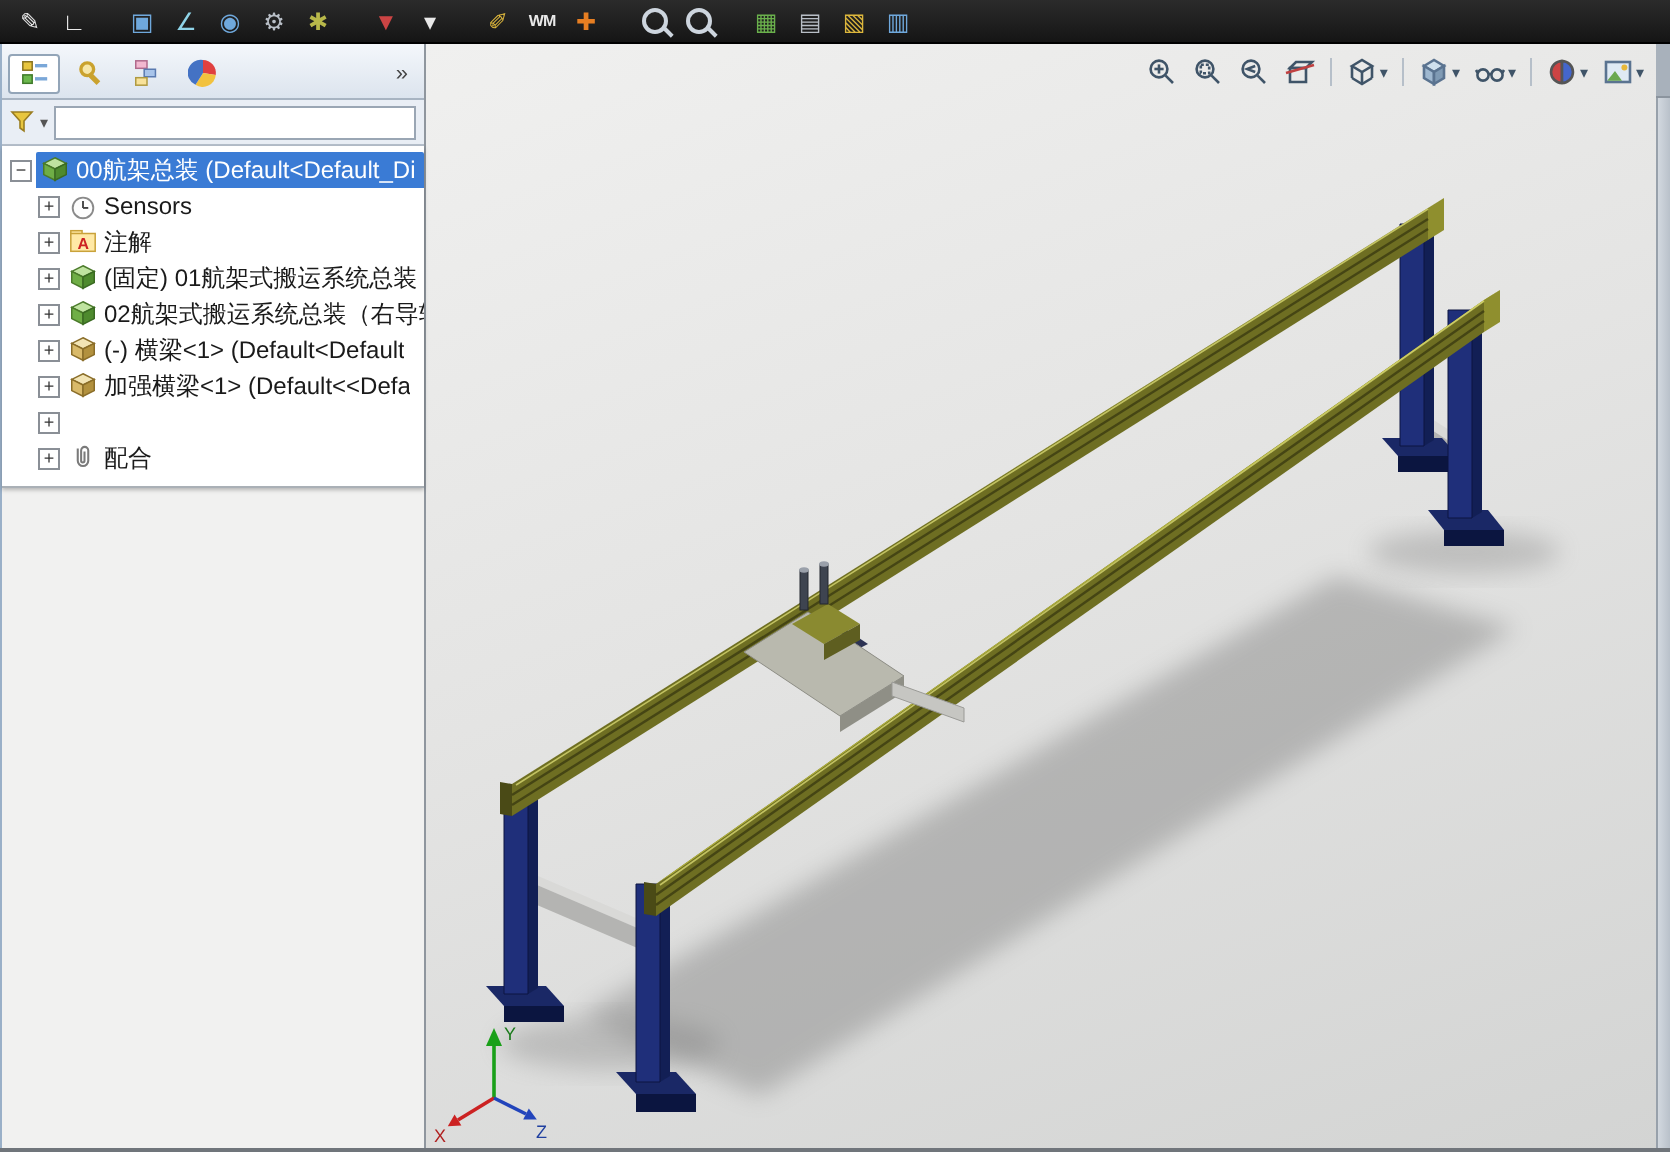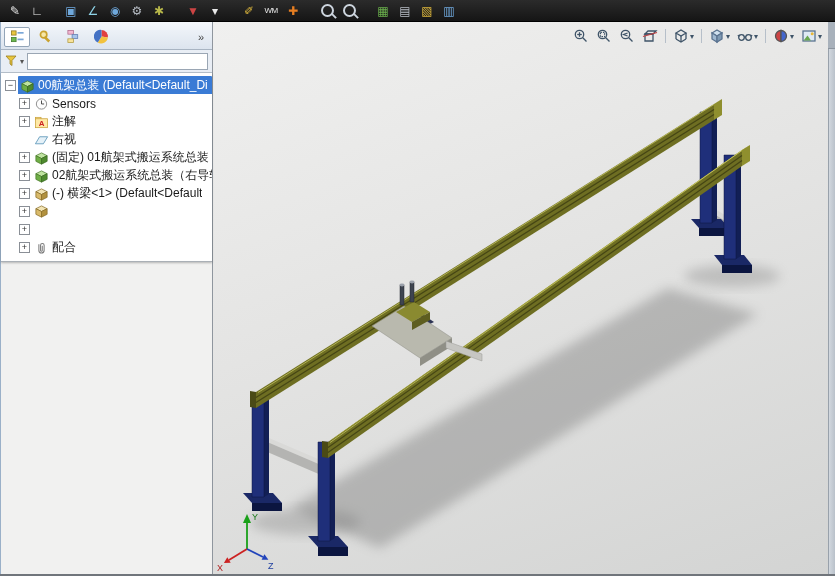--- a/index.html
+++ b/index.html
@@ -8,21 +8,21 @@
 
   
   #toolbar{position:absolute;top:0;left:0;width:835px;height:22px;z-index:6;
            background:linear-gradient(#2b2b2b,#151515);display:flex;align-items:center;
            gap:2px;padding:0 5px;box-sizing:border-box;border-bottom:1px solid #000}
   .tbi{width:20px;height:18px;flex:none;display:flex;align-items:center;justify-content:center;
        font-size:12px;line-height:1;cursor:default}
   .tgap{width:10px;flex:none}
   .c-white{color:#e9e9e9}.c-blue{color:#6fa8dc}.c-cyan{color:#8fd4e8}.c-silver{color:#b8bec6}
   .c-olive{color:#b8b84a}.c-red{color:#c44}.c-gold{color:#dcb63c}.c-orange{color:#e67e22}
-  .c-green{color:#6ab04c}.c-wm{color:#e9e9e9;font-size:8px;font-weight:normal;letter-spacing:-.5px}
+  .c-green{color:#6ab04c}.c-wm{color:#e9e9e9;font-size:8px;font-weight:bold;letter-spacing:-.5px}
   .mag{width:9px;height:9px;border:2px solid #cdd5de;border-radius:50%;position:relative;display:block}
   .mag::after{content:"";position:absolute;width:6px;height:2px;background:#cdd5de;
               transform:rotate(45deg);right:-5px;bottom:-2px}
 
   
   #panel{position:absolute;top:22px;left:0;width:213px;bottom:0;background:#f1f1f0;z-index:5;
          border-right:1px solid #8f969e;border-left:1px solid #9ab0c8;box-sizing:border-box}
   #ptabs{height:25px;background:linear-gradient(#f4f7fb,#dce4ee);border-bottom:1px solid #a8b4c2;
          display:flex;align-items:center;padding:2px 3px 0;gap:2px}
   .ptab{width:26px;height:20px;display:flex;align-items:center;justify-content:center;
@@ -34,21 +34,21 @@
   #pfilter .chevsm{font-size:8px;color:#555}
   #pfilter input{flex:1;height:15px;border:1px solid #9aa6b4;font-size:11px;padding:0 3px;background:#fff}
   #tree{background:#fff;padding:3px 0 5px;border-bottom:1px solid #aab0b6;
         box-shadow:0 1px 2px rgba(0,0,0,.25)}
   .trow{height:18px;display:flex;align-items:center;gap:2px;padding-left:18px;font-size:12px;
         color:#1a1a1a;white-space:nowrap;overflow:hidden;cursor:default}
   .trow.root{padding-left:4px}
   .exp{width:9px;height:9px;border:1px solid #8a8f96;background:#fff;font-size:9px;line-height:8px;
        text-align:center;color:#333;flex:none;box-sizing:content-box}
   .exp:empty{visibility:hidden}
-  .hl{display:flex;align-items:flex-end;gap:3px;padding:1px 4px 1px 2px;border-radius:1px}
+  .hl{display:flex;align-items:flex-start;gap:3px;padding:1px 4px 1px 2px;border-radius:1px}
   .trow.selected .hl{background:#3a7bd5;color:#fff}
   .ti{flex:none;display:block}
   .tlabel{overflow:hidden}
 
   
   #viewport{position:absolute;left:213px;top:22px;right:7px;bottom:0;overflow:hidden;
             background:linear-gradient(160deg,#f0f0ef 0%,#e4e4e3 45%,#d3d4d3 100%)}
   #model-svg{position:absolute;inset:0;width:100%;height:100%;display:block}
 
   
@@ -173,29 +173,20 @@
         <rect x="1.5" y="2.5" width="6" height="2.5" fill="#ffe9a6" stroke="#c9a23a" stroke-width="0.8"></rect>
         <rect x="1.5" y="4" width="13" height="9.5" fill="#ffe9a6" stroke="#c9a23a" stroke-width="0.8"></rect>
         <text x="5" y="12" font-size="8.5" font-weight="bold" fill="#cc2222">A</text>
       </svg>
           <span class="tlabel">注解</span>
         </span>
     </div>
 
 
 
-    <div class="trow">
-      <span class="exp"></span>
-      <span class="hl">
-          <svg class="ti" width="15" height="15" viewBox="0 0 16 16">
-        <polygon points="1.5,11.5 6,4 14.5,4 10,11.5" fill="#cfe6f2" fill-opacity="0.55" stroke="#5a96b8" stroke-width="0.9"></polygon>
-      </svg>
-          <span class="tlabel">右视</span>
-        </span>
-    </div>
 
 
     <div class="trow">
       <span class="exp">+</span>
       <span class="hl">
           <svg class="ti" width="15" height="15" viewBox="0 0 16 16">
         <polygon points="8,2 14,5 8,8 2,5" fill="#bfe3a0" stroke="#4a7a2a" stroke-width="0.8"></polygon>
         <polygon points="2,5 8,8 8,14 2,11" fill="#6fae46" stroke="#4a7a2a" stroke-width="0.8"></polygon>
         <polygon points="8,8 14,5 14,11 8,14" fill="#4e8a2e" stroke="#3a6a22" stroke-width="0.8"></polygon>
       </svg>
@@ -228,20 +219,21 @@
     </div>
 
     <div class="trow">
       <span class="exp">+</span>
       <span class="hl">
           <svg class="ti" width="15" height="15" viewBox="0 0 16 16">
         <polygon points="8,2 14,5 8,8 2,5" fill="#f2e4b4" stroke="#8a6d28" stroke-width="0.8"></polygon>
         <polygon points="2,5 8,8 8,14 2,11" fill="#d9ba6a" stroke="#8a6d28" stroke-width="0.8"></polygon>
         <polygon points="8,8 14,5 14,11 8,14" fill="#b2913e" stroke="#8a6d28" stroke-width="0.8"></polygon>
       </svg>
+          <span class="tlabel">加强横梁&lt;1&gt; (Default&lt;&lt;Defa</span>
         </span>
     </div>
 
     <div class="trow">
       <span class="exp">+</span>
     </div>
 
     <div class="trow">
       <span class="exp">+</span>
       <span class="hl">

